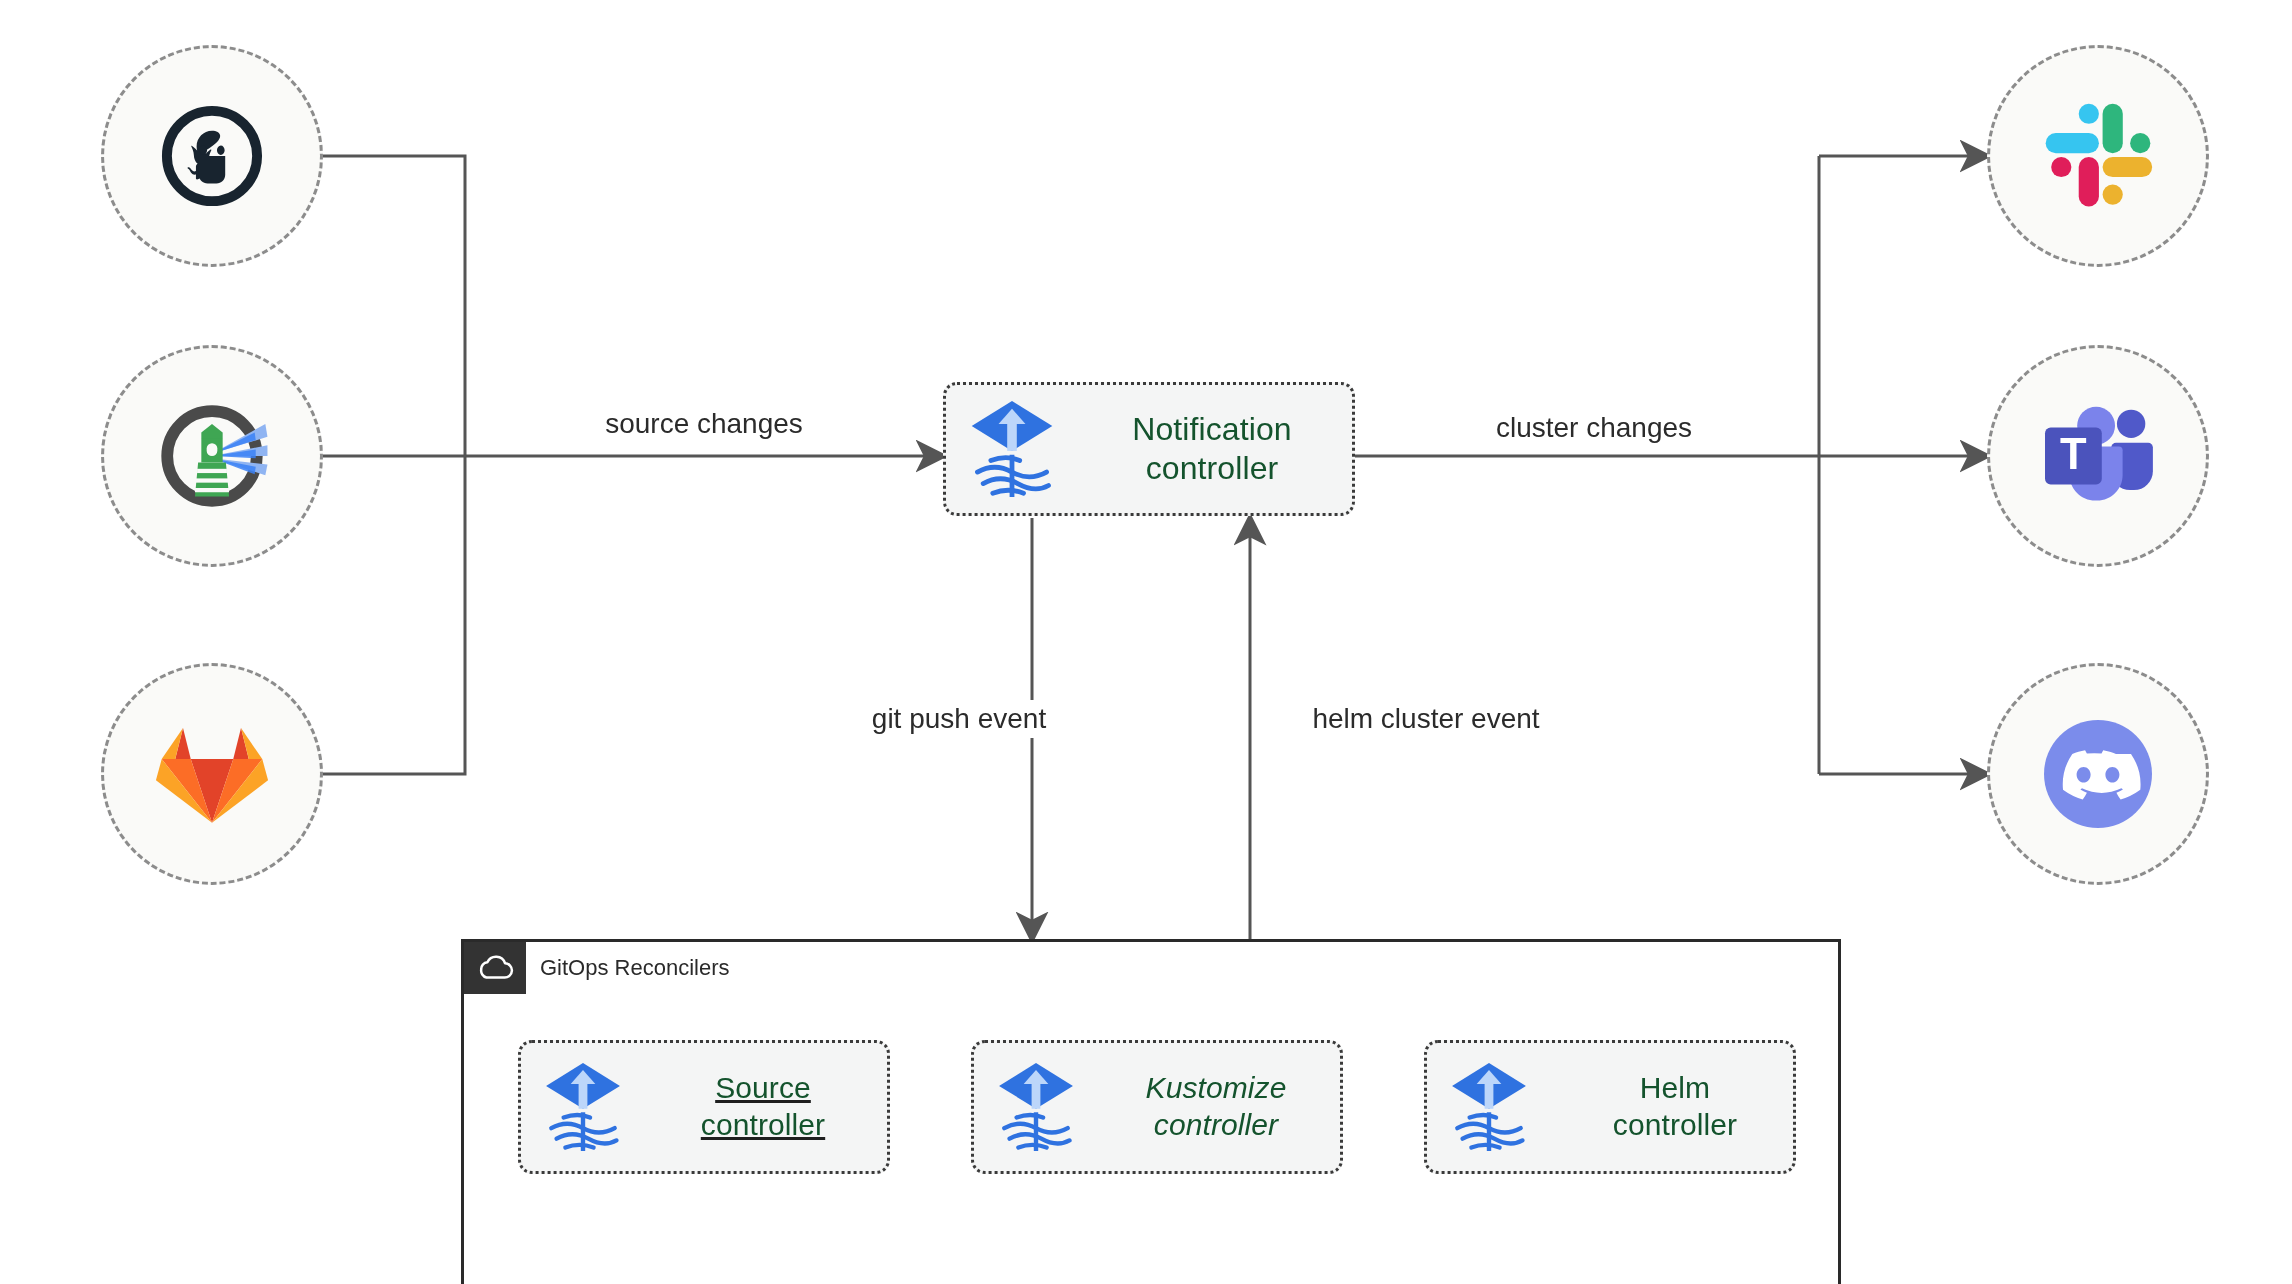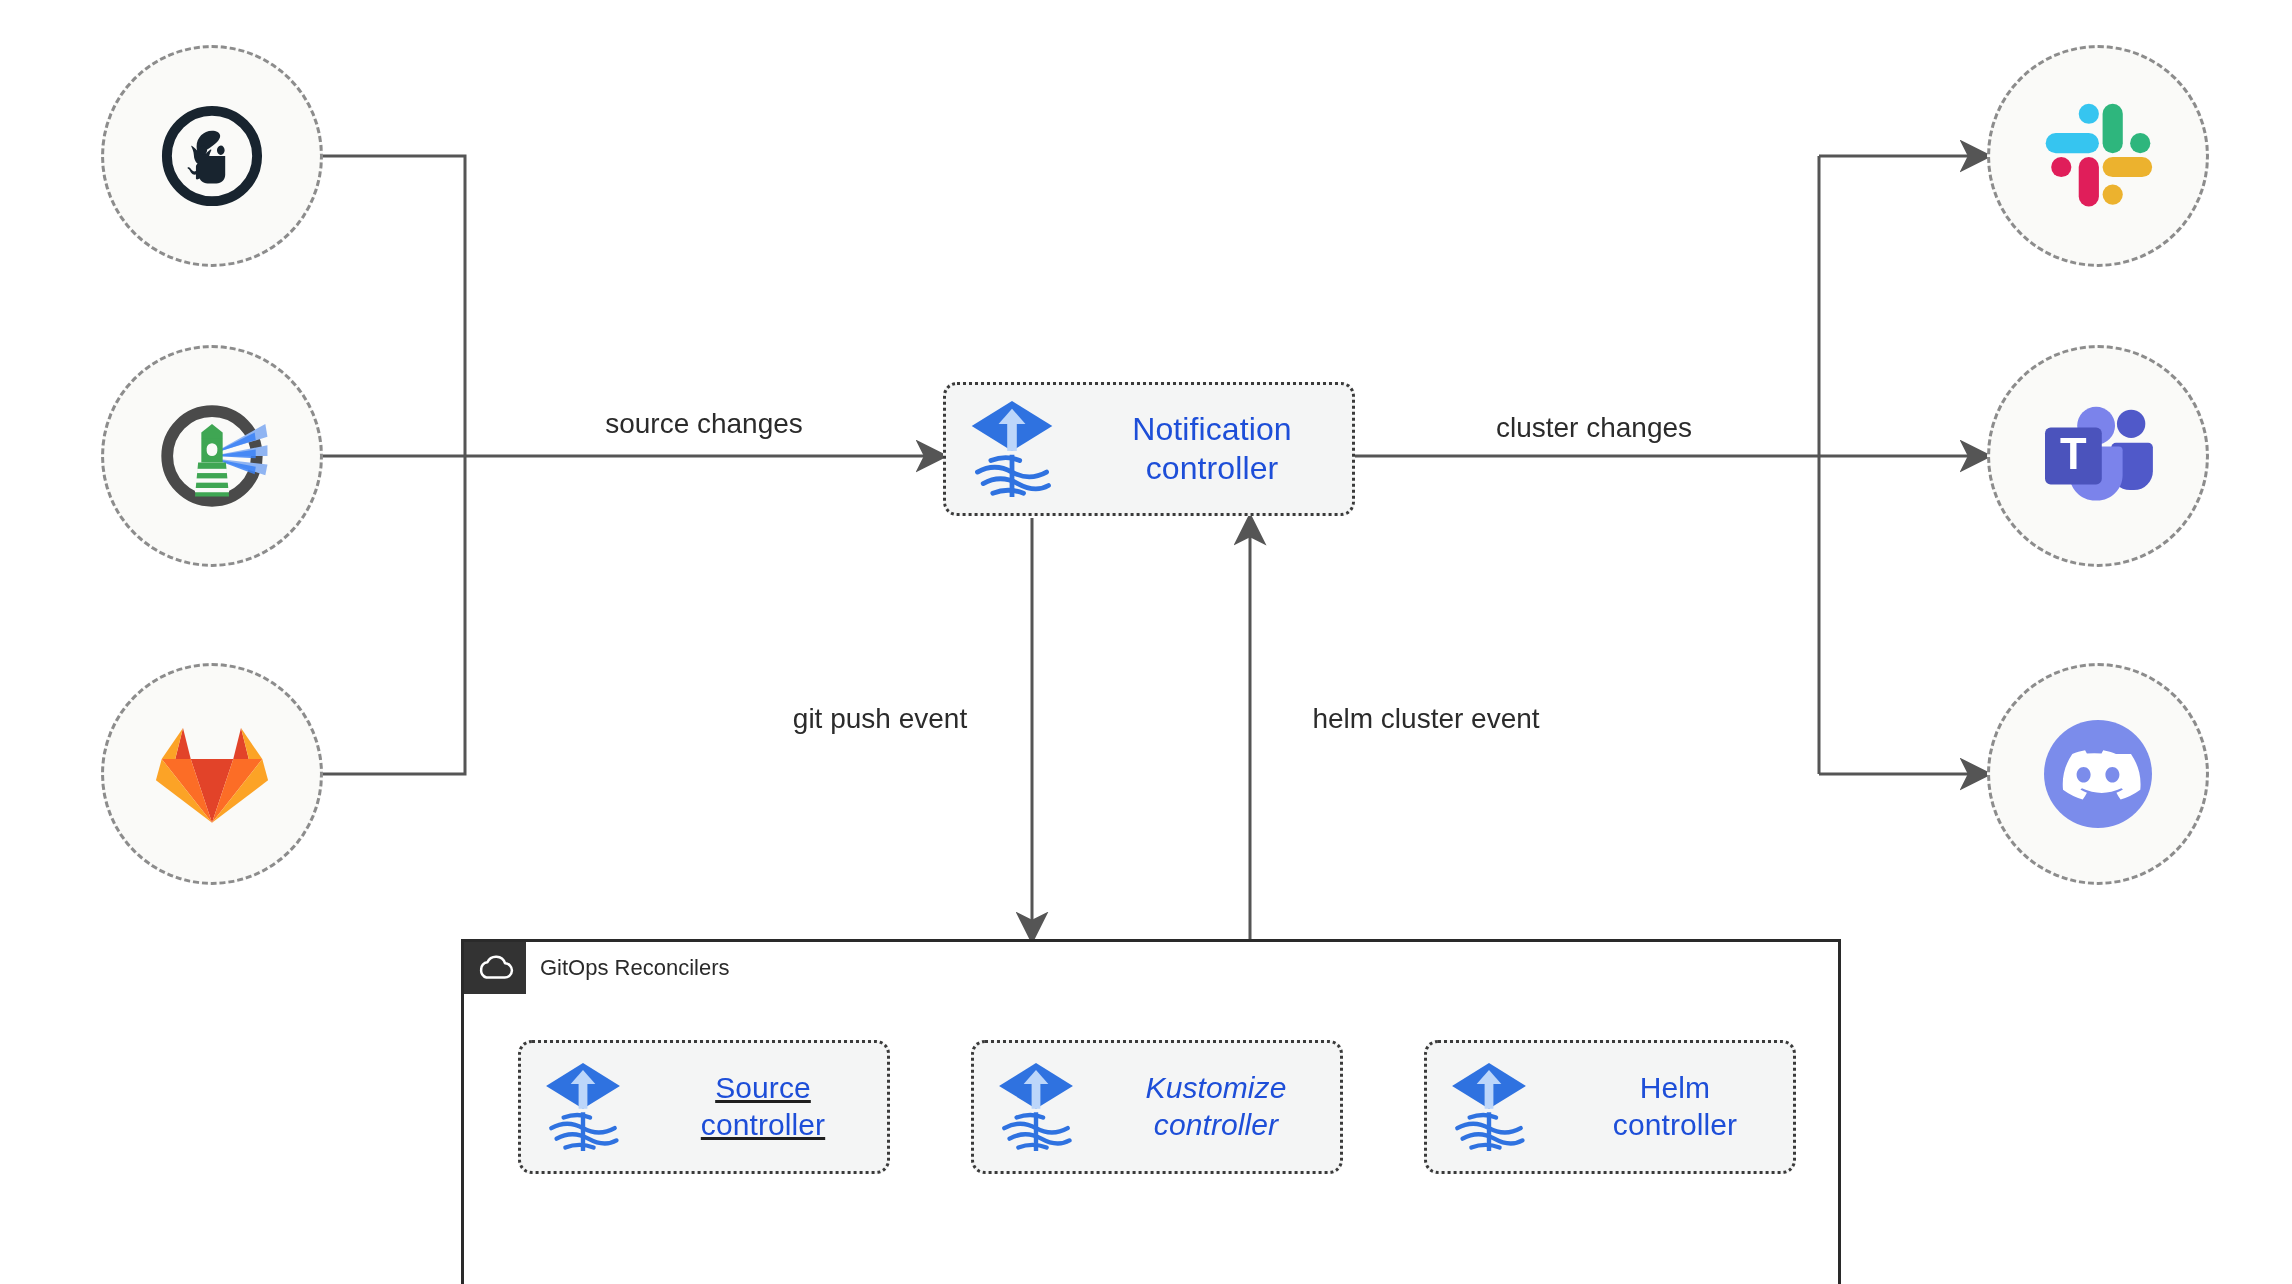--- a/index.html
+++ b/index.html
@@ -19,21 +19,21 @@
 
   
   .ctrl-box{
     position:absolute;box-sizing:border-box;
     background:#f4f5f5;border:3px dotted #3a3a3a;border-radius:14px;
     display:flex;align-items:center;
   }
   .ctrl-logo{flex:0 0 auto;display:flex;align-items:center;justify-content:center;}
   .ctrl-label{
     flex:1 1 auto;text-align:center;line-height:1.22;
-    font-size:30px;color:#1d4ed8;letter-spacing:.1px;padding-right:6px;
+    font-size:30px;color:#14532d;letter-spacing:.1px;padding-right:6px;
   }
   .ctrl-box.big .ctrl-label{font-size:32px;}
 
   
   #reconcilers{
     position:absolute;box-sizing:border-box;
     background:#ffffff;border:3px solid #2a2a2a;
   }
   #recon-head{
     position:absolute;left:0;top:0;height:52px;
@@ -275,16 +275,16 @@
       </div>
       <div class="ctrl-label">
         <span>Helm</span><br>
         <span>controller</span>
       </div>
     </div>
   </div>
 
   <div class="edge-label" style="left:704px;top:424px;text-align:center;">source changes</div>
   <div class="edge-label" style="left:1594px;top:428px;">cluster changes</div>
-  <div class="edge-label" style="left:880px;top:719px;">git push event</div>
+  <div class="edge-label" style="left:959px;top:719px;">git push event</div>
   <div class="edge-label" style="left:1426px;top:719px;">helm cluster event</div>
 
 </div>
 
 </body></html>

